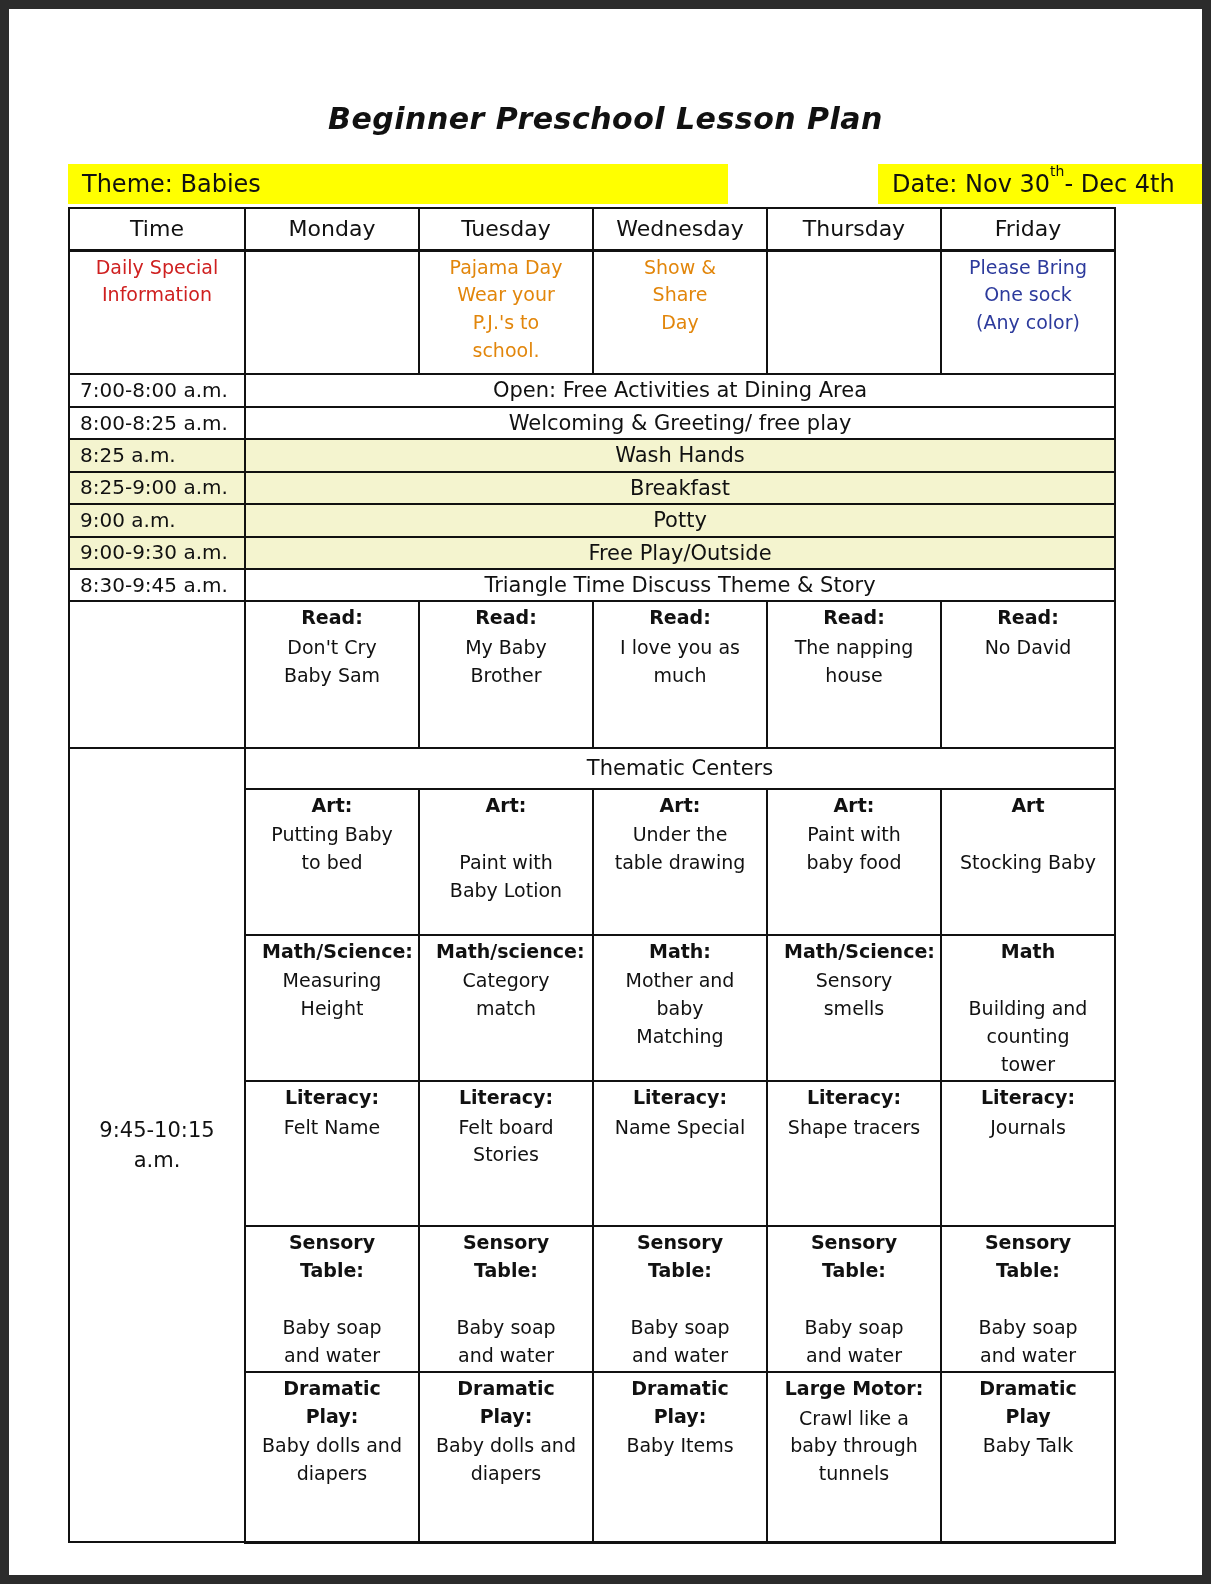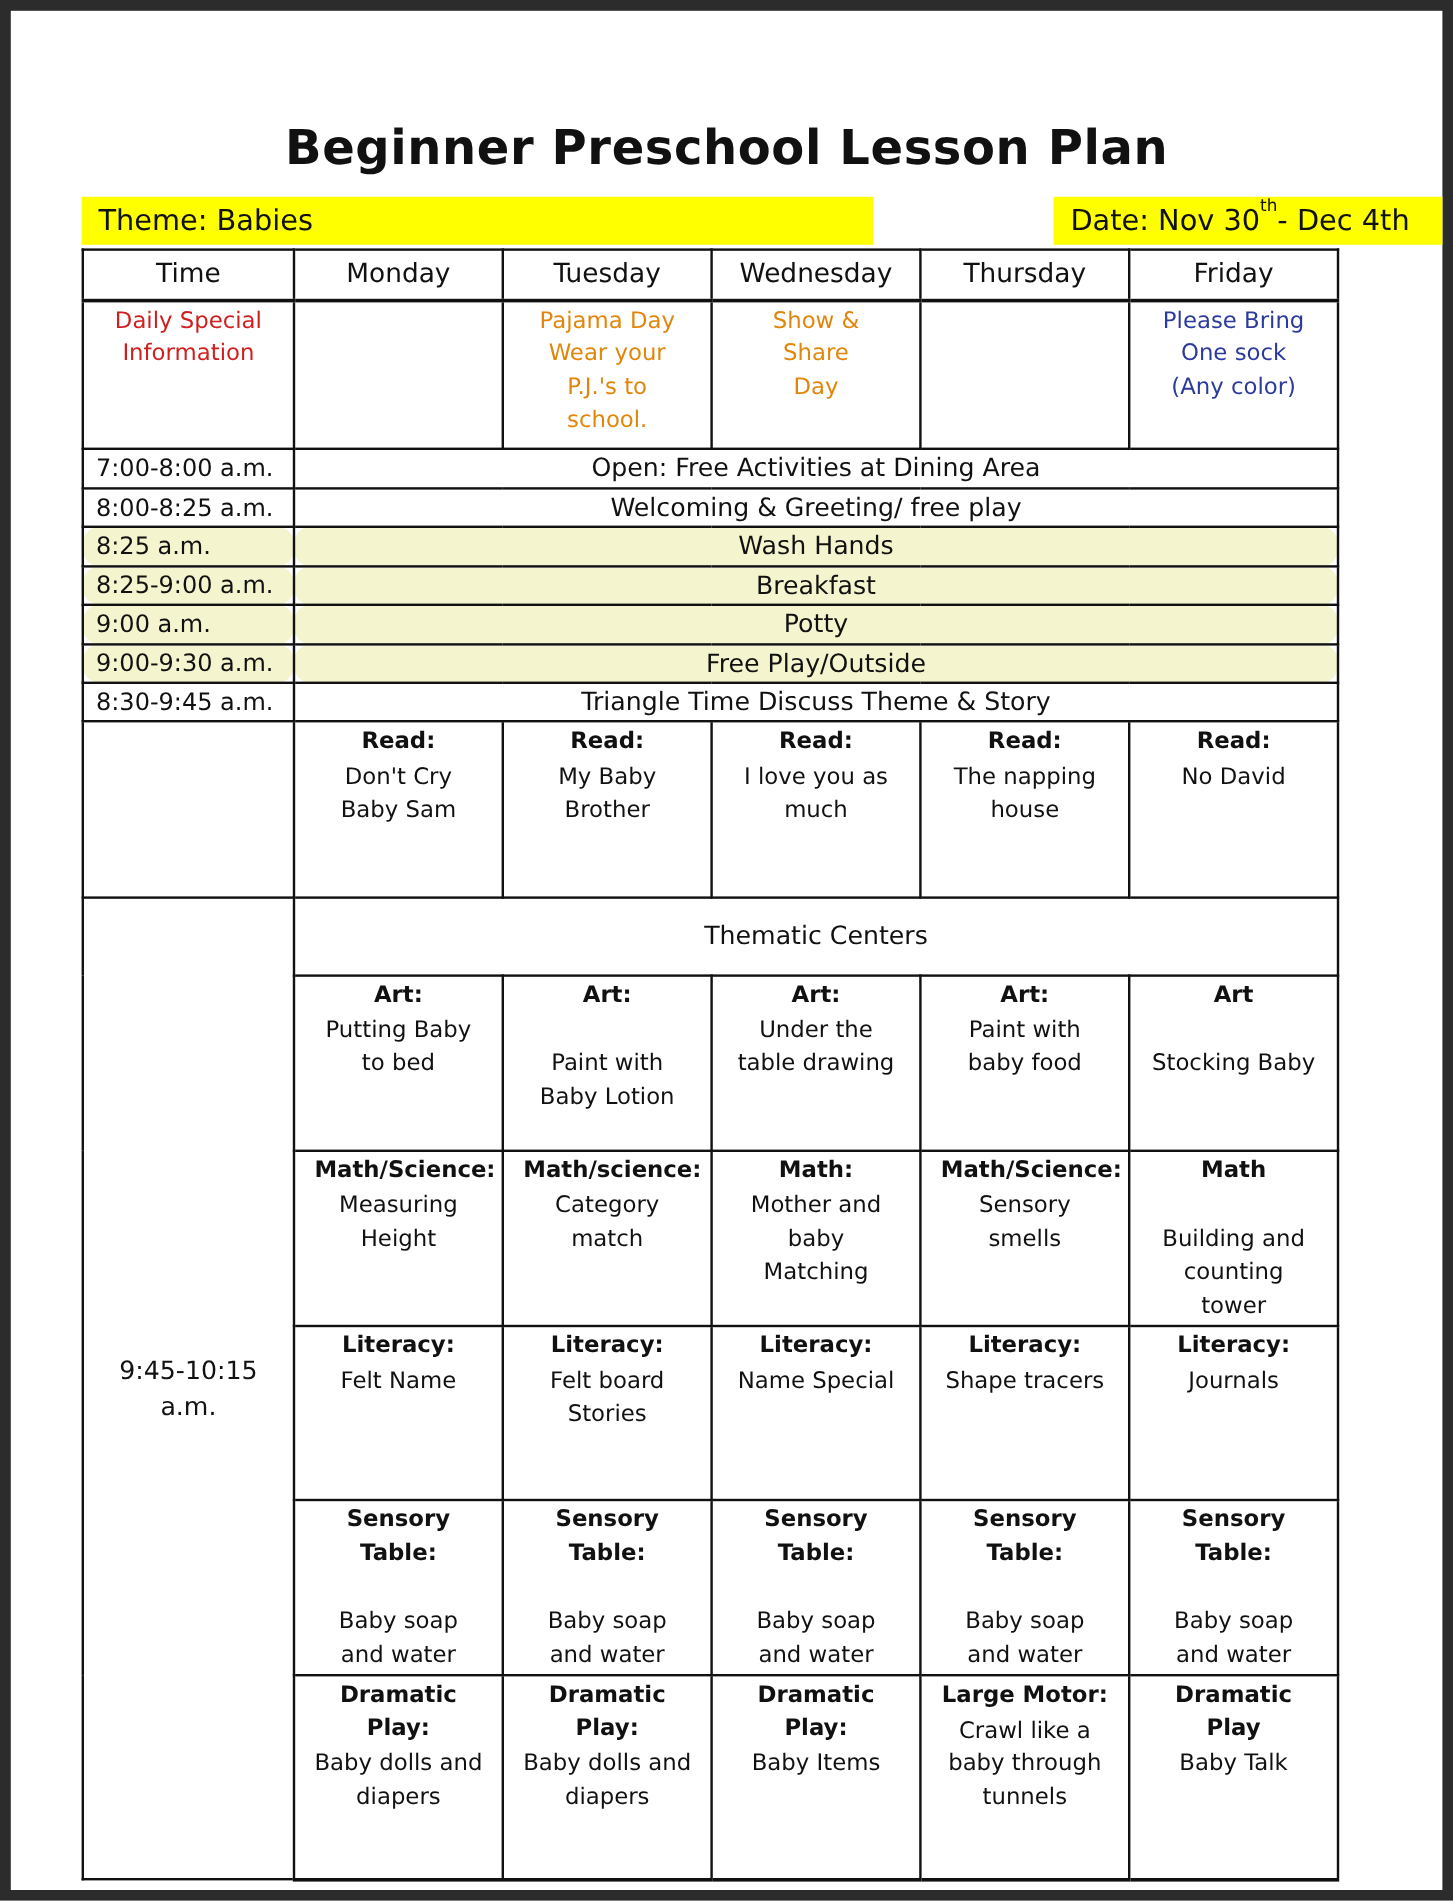--- a/index.html
+++ b/index.html
@@ -9,21 +9,21 @@
     box-sizing:border-box;
     background:#ffffff;
     border:9px solid #2c2c2c;
     font-family:"DejaVu Sans", sans-serif;
     color:#111;
     overflow:hidden;
   }
   .title {
     position:absolute; top:92px; left:0; width:100%;
     text-align:center;
-    font-size:40px; font-weight:bold; letter-spacing:0.5px;
+    font-size:30px; font-weight:bold; letter-spacing:0.5px;font-style:italic;
   }
   .banner-row { position:absolute; top:155px; left:59px; display:flex; }
   .banner {
     height:40px; box-sizing:border-box;
     background:#ffff00;
     display:flex; align-items:center;
     padding-left:14px;
     font-size:24px;
   }
   .banner.theme { width:660px; }
@@ -53,31 +53,31 @@
   tr.header-row td { font-size:22px; vertical-align:middle; border-bottom:3px solid #111; height:34px; padding:4px; }
   td.dbl { border-left:5px double #111; }
 
   tr.special-row td { height:124px; }
   .red-label { color:#cf2020; font-size:22px; line-height:1.35; padding-top:4px; }
   .orange-text { color:#e2860b; }
   .blue-text { color:#2c3a9c; }
   .preline { white-space:pre-line; }
   .special-txt { font-size:21px; line-height:1.4; padding-top:2px; }
 
-  tr.time-row td { height:30px; vertical-align:middle; padding:0 6px;border-radius:14px; }
+  tr.time-row td { height:30px; vertical-align:middle; padding:0 6px; }
   tr.time-row td.t { text-align:left; font-size:20px; padding-left:10px; }
   tr.time-row td.w { font-size:21px; }
   tr.hl td { background:#f4f4cf; }
 
   tr.read-row td { height:147px; }
   .cell-head { font-weight:bold; display:block; }
   .cell-body { display:block; margin-top:2px; }
   .cell-body.gap { margin-top:30px; }
 
-  tr.centers-header-row td { height:27px; vertical-align:middle; font-size:21px; padding:16px; }
+  tr.centers-header-row td { height:27px; vertical-align:middle; font-size:21px; padding:4px; }
   td.time-span {
     vertical-align:middle; text-align:left;
     font-size:20px; padding-left:10px;border-radius:12px;
   }
   tr.c-art td { height:146px; }
   tr.c-math td { height:142px; }
   tr.c-lit td { height:145px; }
   tr.c-sens td { height:143px; }
   tr.c-dram td { height:170px; border-bottom:3px solid #111; }
 </style>

